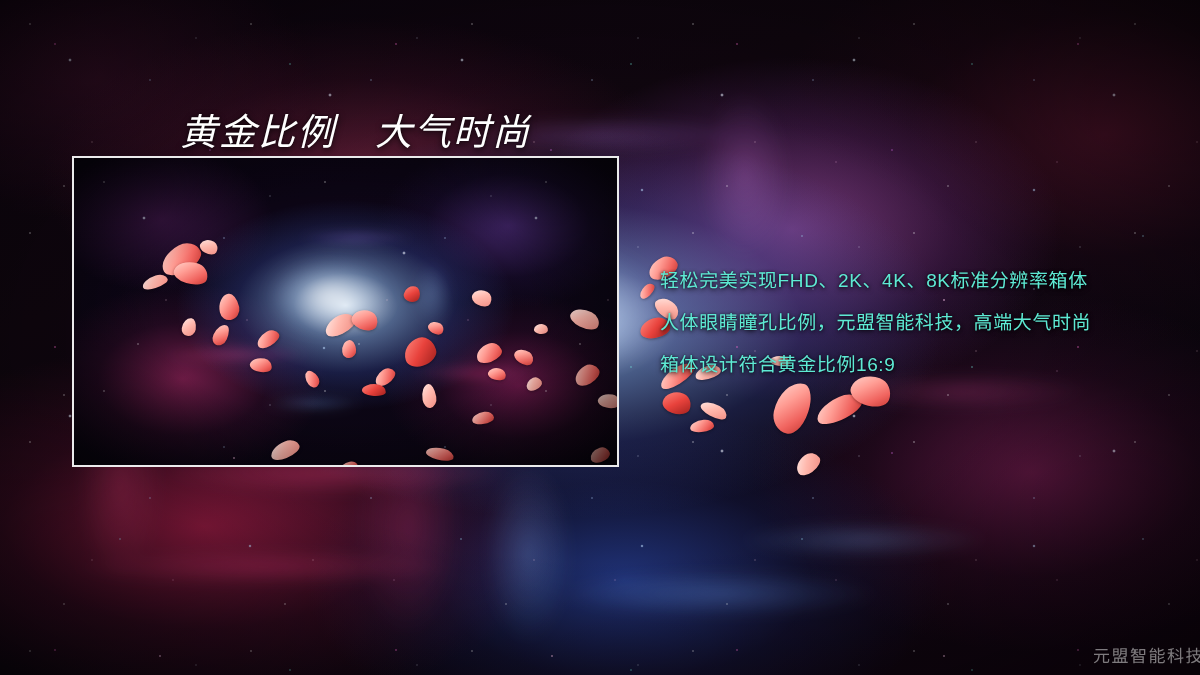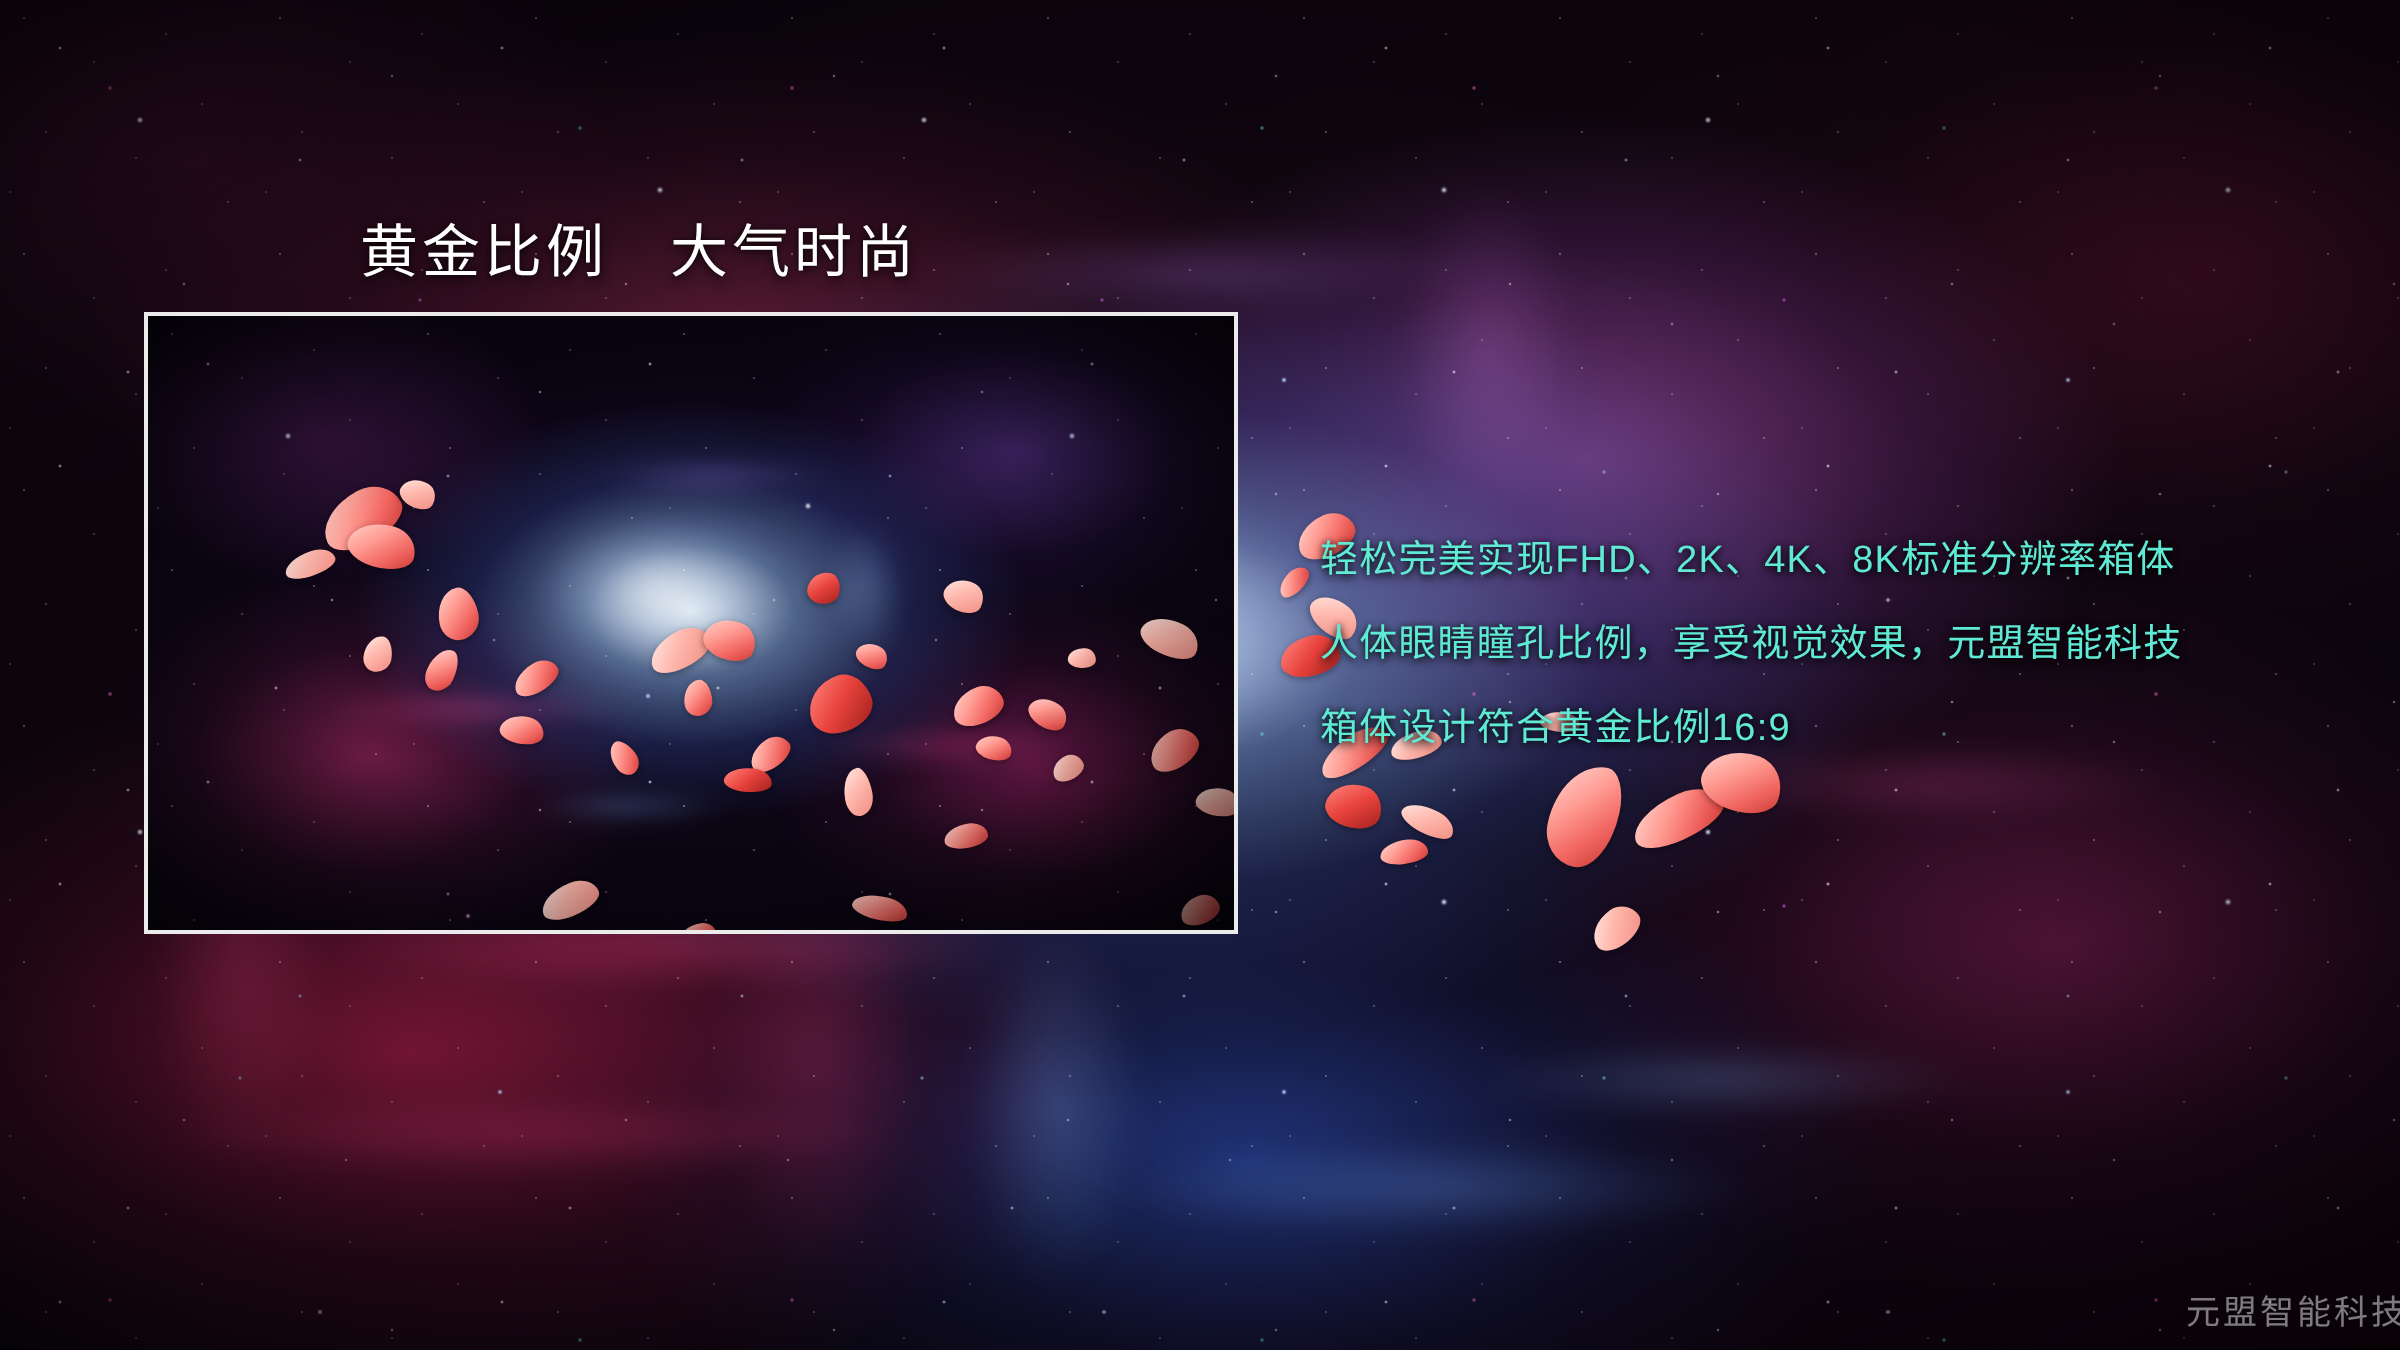--- a/index.html
+++ b/index.html
@@ -152,24 +152,25 @@
   }
   .pn-vig{
     position:absolute;inset:0;
     background:radial-gradient(ellipse 72% 74% at 50% 50%, rgba(0,0,0,0) 48%, rgba(0,0,0,.45) 82%, rgba(0,0,0,.70) 100%);
   }
 
   
   #title{
     position:absolute;left:180px;top:102px;
     color:#ffffff;
-    font-size:29px;
+    font-size:37px;
     letter-spacing:2px;
     white-space:pre;
     text-shadow:0 2px 6px rgba(0,0,0,.75),0 0 2px rgba(0,0,0,.6);
+    font-style:italic;
   }
   #body-text{
     position:absolute;left:660px;top:260px;
     width:500px;
   }
   .body-line{
     color:#5eead4;
     font-size:19px;
     line-height:42px;
     letter-spacing:.6px;
@@ -260,19 +261,19 @@
       <div class="petal" style="left:516px;top:290px;width:20px;height:14px;transform:rotate(-18deg);"></div>
       <div class="petal pale" style="left:460px;top:166px;width:14px;height:10px;transform:rotate(6deg);"></div>
       <div class="petal" style="left:232px;top:212px;width:12px;height:18px;transform:rotate(-38deg);"></div>
     </div>
 
     <div class="pn-vig"></div>
   </div>
 
   <div id="body-text">
     <div class="body-line">轻松完美实现FHD、2K、4K、8K标准分辨率箱体</div>
-    <div class="body-line">人体眼睛瞳孔比例，享受视觉效果，元盟智能科技</div>
+    <div class="body-line">人体眼睛瞳孔比例，元盟智能科技，高端大气时尚</div>
     <div class="body-line">箱体设计符合黄金比例16:9</div>
   </div>
 
   <div id="watermark">元盟智能科技</div>
 
 </div>
 
 </body></html>

